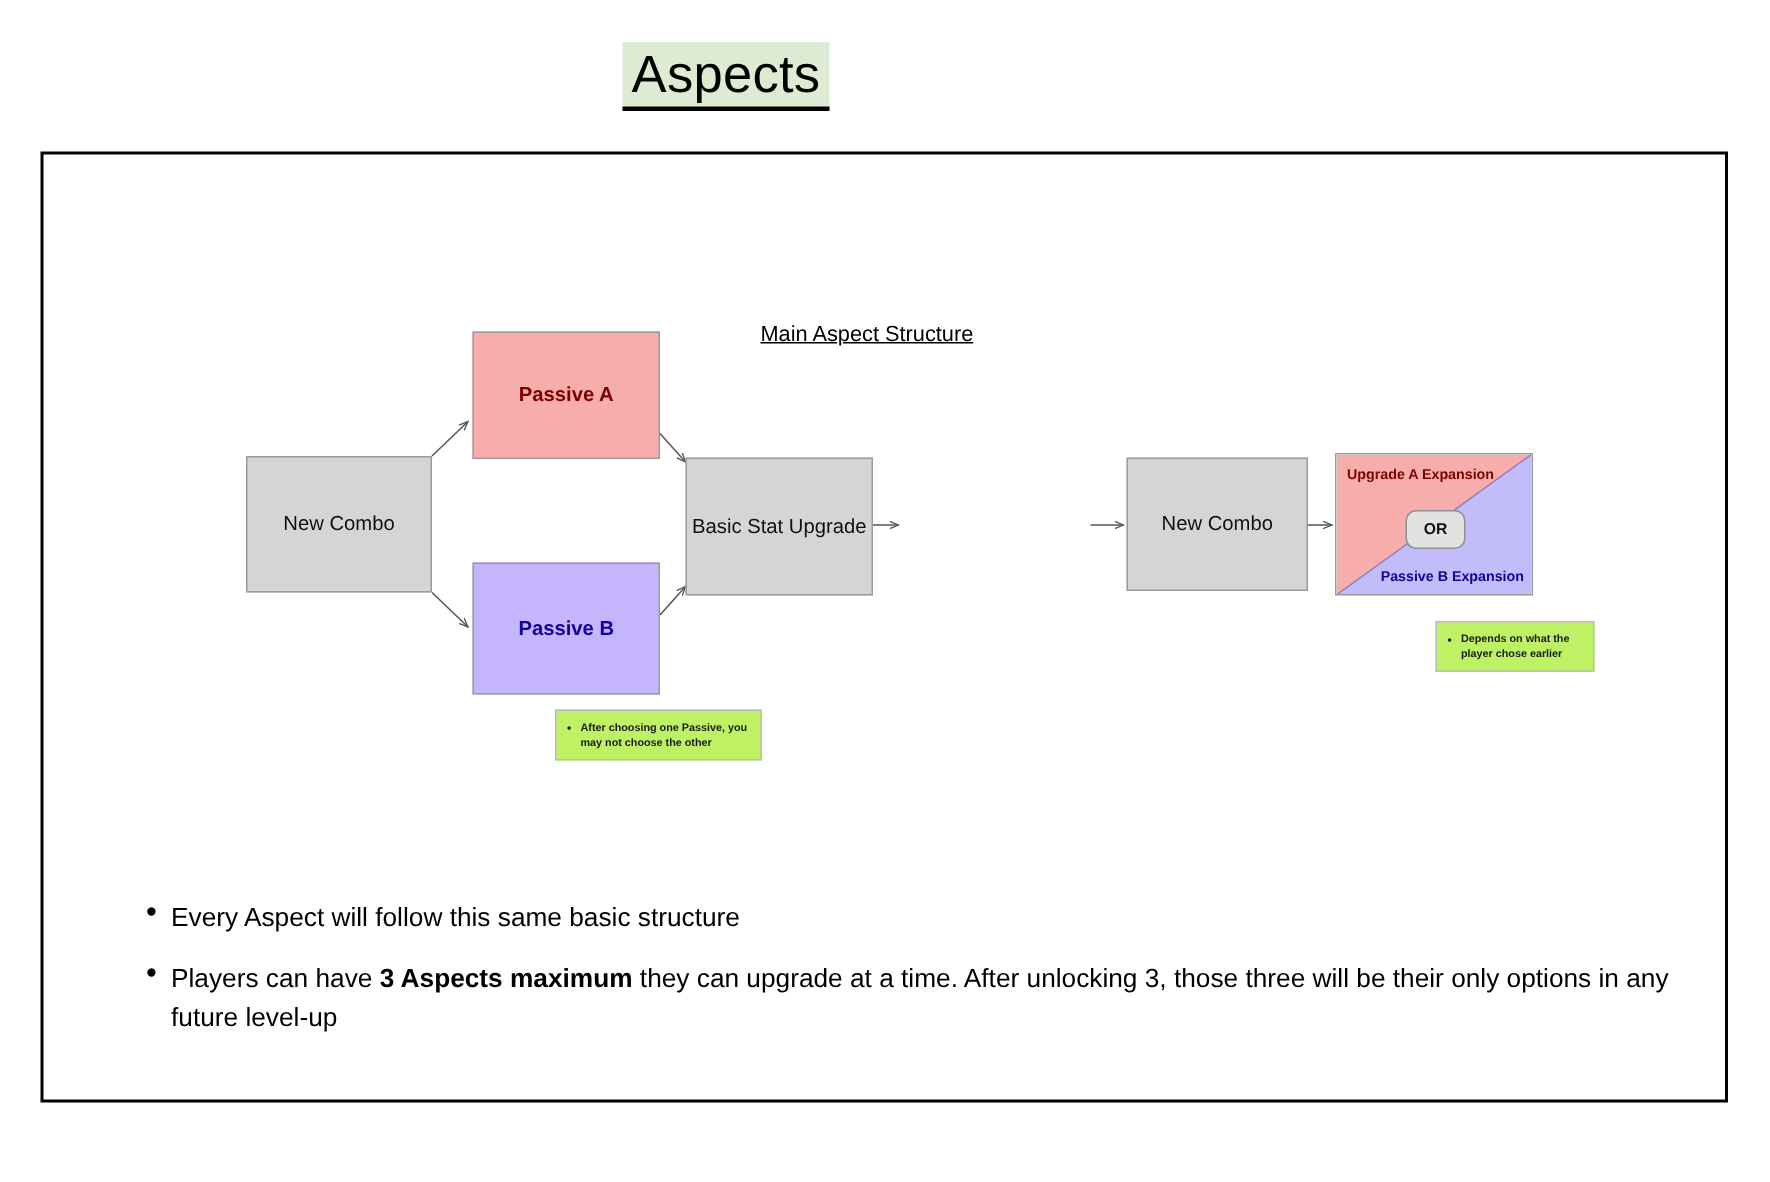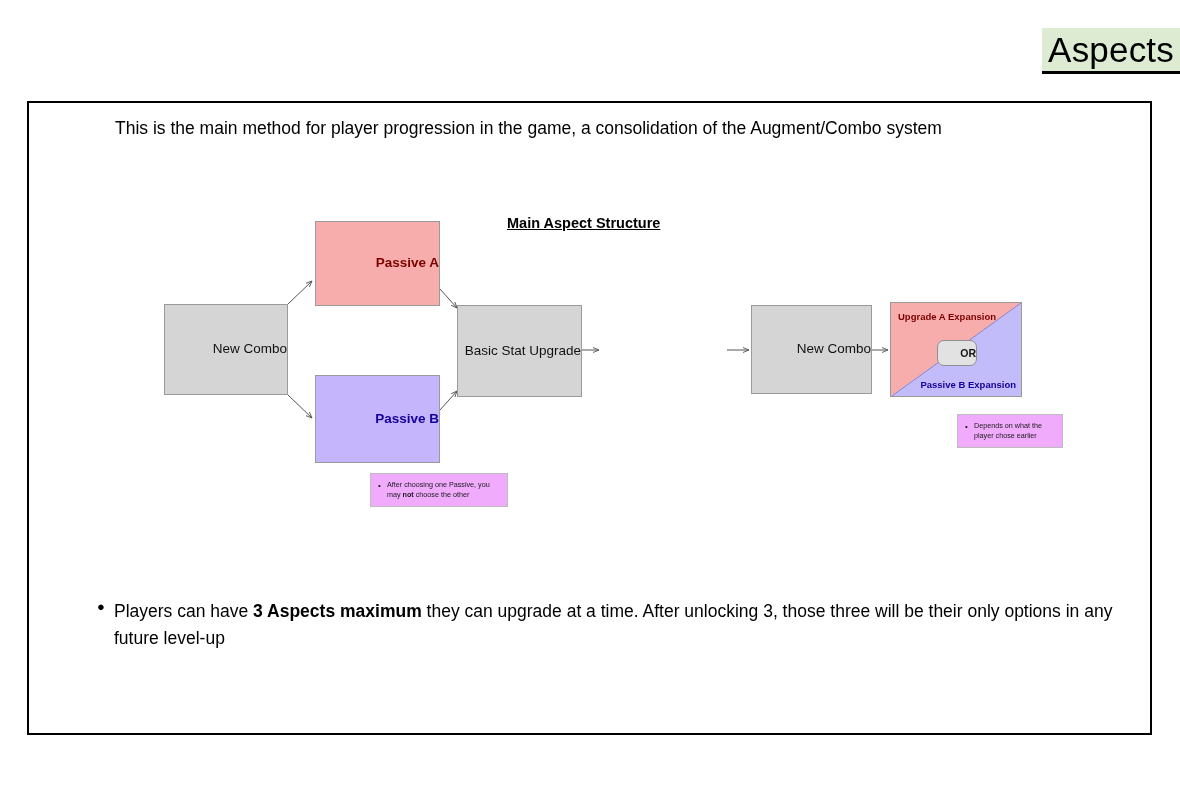--- a/index.html
+++ b/index.html
@@ -14,22 +14,22 @@
     font-family: "Liberation Sans", sans-serif;
     color: #000;
     overflow: hidden;
   }
 
   
   #page-title-wrap {
     position: absolute;
     top: 28px;
     left: 0;
-    width: 1180px;
-    text-align: right;
+    width: 968px;
+    text-align: center;
   }
   #page-title {
     display: inline-block;
     font-size: 35px;
     line-height: 1.15;
     background: #DDEBD3;
     border-bottom: 3px solid #000;
     padding: 2px 6px 1px 6px;
     letter-spacing: 0.2px;
   }
@@ -62,33 +62,33 @@
     left: 0;
     top: 0;
     width: 1125px;
     height: 480px;
   }
   #diagram-title {
     position: absolute;
     left: 478px;
     top: 112px;
     font-size: 14.5px;
-    font-weight: bold;
+    font-weight: normal;
     text-decoration: underline;
     white-space: nowrap;
   }
 
   
   .node {
     position: absolute;
     box-sizing: border-box;
     border: 1px solid #9a9a9a;
     display: flex;
     align-items: center;
-    justify-content: flex-end;
+    justify-content: center;
     text-align: center;
     font-size: 13.5px;
     line-height: 1.25;
   }
   .node.gray { background: #D5D5D5; color: #111; }
   .node.pink { background: #F8ADAD; color: #7D0000; font-weight: bold; }
   .node.purple { background: #c4b5fd; color: #14009B; font-weight: bold; }
 
   #node-new-combo-1 { left: 135px; top: 201px; width: 124px; height: 91px; }
   #node-passive-a   { left: 286px; top: 118px; width: 125px; height: 85px; }
@@ -145,33 +145,34 @@
     position: absolute;
     left: 46px;
     top: 37px;
     width: 38px;
     height: 24px;
     background: #E2E2E2;
     border: 1px solid #8f8f8f;
     border-radius: 7px;
     display: flex;
     align-items: center;
-    justify-content: flex-end;
+    justify-content: center;
     font-size: 10.5px;
     font-weight: bold;
     color: #111;
   }
 
   
   .note-box {
     position: absolute;
     box-sizing: border-box;
-    background: #f0abfc;
+    background: #bef264;
     border: 1px solid #bdbdbd;
     padding: 6px 7px 6px 5px;
+    font-weight: bold;
   }
   .note-box ul {
     margin: 0;
     padding: 0 0 0 11px;
     list-style: none;
   }
   .note-box li {
     position: relative;
     margin: 0 0 7px 0;
     font-size: 7.2px;
@@ -229,21 +230,20 @@
 </style>
 </head>
 <body>
 
 <div id="page-title-wrap">
   <span id="page-title">Aspects</span>
 </div>
 
 <div id="content-frame">
 
-  <div id="intro-text">This is the main method for player progression in the game, a consolidation of the Augment/Combo system</div>
 
   <div id="diagram">
 
     <div id="diagram-title">Main Aspect Structure</div>
 
     <svg class="conn" viewBox="0 0 1125 480">
       <defs>
         <marker id="arrowhead" markerWidth="7" markerHeight="7" refX="6" refY="3" orient="auto">
           <path d="M0,0.5 L6,3 L0,5.5" fill="none" stroke="#555" stroke-width="0.9"></path>
         </marker>
@@ -310,16 +310,17 @@
 
     <div class="note-box" id="note-depends">
       <ul>
         <li>Depends on what the player chose earlier</li>
       </ul>
     </div>
 
   </div>
 
   <ul id="bullet-list">
+    <li id="bullet-0">Every Aspect will follow this same basic structure</li>
     <li id="bullet-2">Players can have <b>3 Aspects maximum</b> they can upgrade at a time. After unlocking 3, those three will be their only options in any future level-up</li>
   </ul>
 
 </div>
 
 </body></html>

